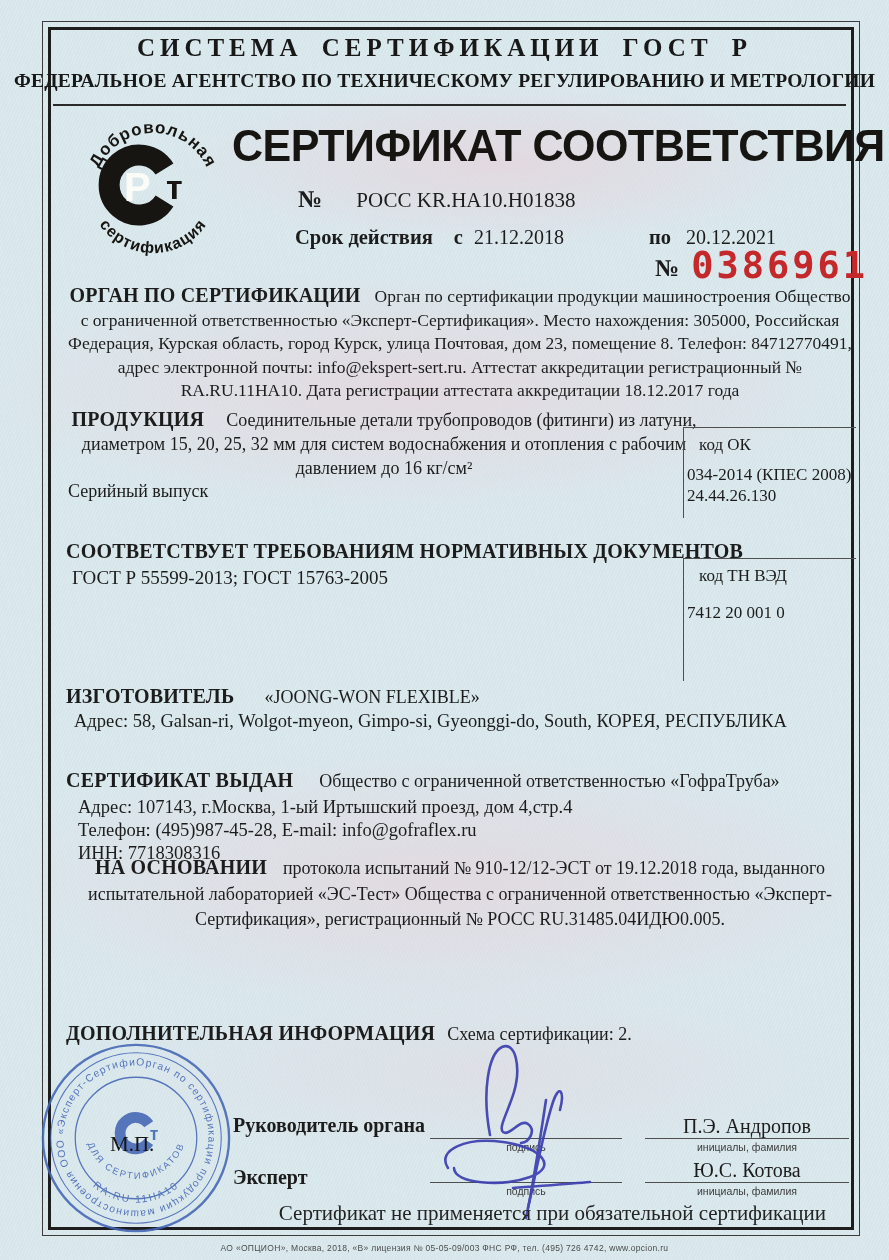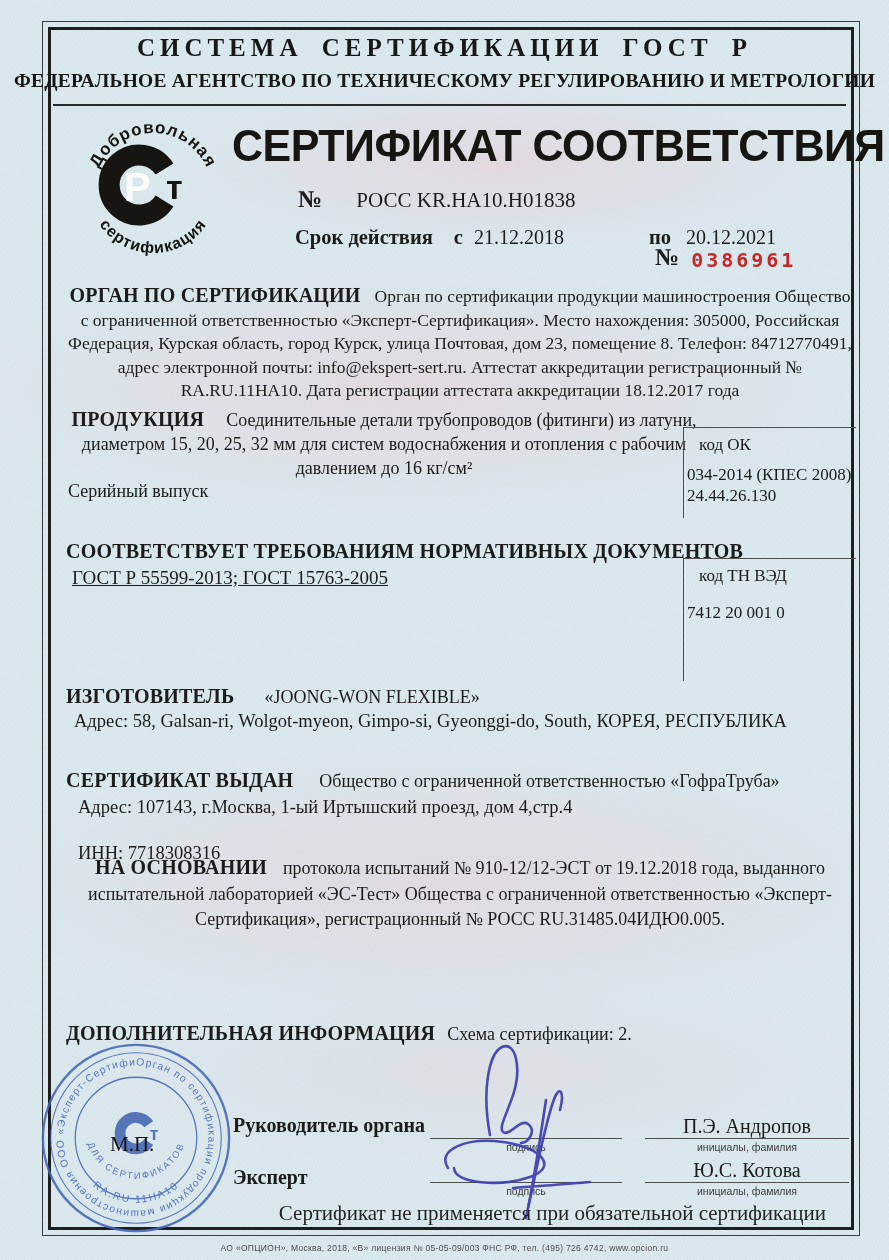--- a/index.html
+++ b/index.html
@@ -24,38 +24,38 @@
   .sys-title{left:0; top:34px; width:889px; text-align:center; font-weight:bold; font-size:25px; letter-spacing:5px; word-spacing:8px; color:#181818;}
   .agency{left:0; top:70px; width:889px; text-align:center; font-weight:bold; font-size:19.5px; letter-spacing:.2px; color:#181818;}
   .doc-title{left:232px; top:121px; width:622px; text-align:center; font-family:"Liberation Sans", sans-serif; font-weight:bold; font-size:43px; letter-spacing:-.5px; transform:scaleY(1.04); color:#171512; white-space:nowrap;}
   
   .no-row{left:298px; top:186px; font-size:21px;}
   .no-sign{font-weight:bold; font-size:24px; margin-right:34px;}
   .validity-row{left:295px; top:226px; font-size:20px;}
   .validity-label{font-weight:bold; font-size:20.5px;}
   .blank-no{left:655px; top:244px;}
   .blank-no .no-sign2{font-weight:bold; font-size:24px; color:#1c1c1c;}
-  .blank-no .digits{font-family:"DejaVu Sans Mono", monospace; font-weight:bold; font-size:20px; letter-spacing:3px; color:#c5282a; margin-left:12px; vertical-align:-2px;}
+  .blank-no .digits{font-family:"DejaVu Sans Mono", monospace; font-weight:bold; font-size:37px; letter-spacing:3px; color:#c5282a; margin-left:12px; vertical-align:-2px;}
   
   .sec-label{font-weight:bold; font-size:20px; letter-spacing:.2px;}
   p.sec{margin:0;text-align:center;}
   .org-p{left:66px; top:284px; width:788px; font-size:17.5px; line-height:23.5px;}
   .org-p .sec-label{margin-right:14px;}
   .prod-p{left:66px; top:407px; width:636px; font-size:18px; line-height:24px;}
   .prod-p .sec-label{margin-right:22px;}
   .prod-serial{left:68px; top:481px; font-size:18px;}
   .codebox{border-top:1.5px solid #4f4f4f; border-left:1.5px solid #4f4f4f;}
   .codebox .cb-label{font-size:17px; padding:7px 0 0 15px;}
   .codebox .cb-val{font-size:17px; line-height:21px; padding-left:3px;}
   .box-ok{left:683px; top:427px; width:172px; height:90px;}
   .box-ok .cb-val{margin-top:9px;}
   .box-tnved{left:683px; top:558px; width:172px; height:122px;}
   .box-tnved .cb-val{margin-top:16px;}
   .compl-label{left:66px; top:540px;}
-  .compl-text{left:72px; top:567px; font-size:19px;text-decoration:underline;}
+  .compl-text{left:72px; top:567px; font-size:19px;}
   .manuf-p{left:66px; top:685px; font-size:18.5px;}
   .manuf-p .sec-label{margin-right:30px;}
   .manuf-p .m-name{font-size:18px;}
   .manuf-addr{left:74px; top:711px; font-size:18.5px;}
   .issued-p{left:66px; top:769px; font-size:18px;}
   .issued-p .sec-label{margin-right:26px;}
   .issued-addr{left:78px; top:797px; font-size:18.5px;}
   .issued-phone{left:78px; top:820px; font-size:18.5px;}
   .issued-inn{left:78px; top:843px; font-size:18.5px;}
   .basis-p{left:66px; top:855px; width:788px; font-size:18px; line-height:25.5px;}
@@ -149,20 +149,21 @@
   <div class="abs codebox box-tnved">
     <div class="cb-label">код ТН ВЭД</div>
     <div class="cb-val">7412 20 001 0</div>
   </div>
 
   <p class="abs sec manuf-p"><b class="sec-label">ИЗГОТОВИТЕЛЬ</b><span class="m-name">«JOONG-WON FLEXIBLE»</span></p>
   <div class="abs manuf-addr">Адрес: 58, Galsan-ri, Wolgot-myeon, Gimpo-si, Gyeonggi-do, South, КОРЕЯ, РЕСПУБЛИКА</div>
 
   <p class="abs sec issued-p"><b class="sec-label">СЕРТИФИКАТ ВЫДАН</b><span>Общество с ограниченной ответственностью «ГофраТруба»</span></p>
   <div class="abs issued-addr">Адрес: 107143, г.Москва, 1-ый Иртышский проезд, дом 4,стр.4</div>
+  <div class="abs issued-phone">Телефон: (495)987-45-28, E-mail: info@gofraflex.ru</div>
   <div class="abs issued-inn">ИНН: 7718308316</div>
 
   <p class="abs sec basis-p"><b class="sec-label">НА ОСНОВАНИИ</b><span>протокола испытаний № 910-12/12-ЭСТ от 19.12.2018 года, выданного испытательной лабораторией «ЭС-Тест» Общества с ограниченной ответственностью «Эксперт-Сертификация», регистрационный № РОСС RU.31485.04ИДЮ0.005.</span></p>
 
   <p class="abs sec addinfo-p"><b class="sec-label">ДОПОЛНИТЕЛЬНАЯ ИНФОРМАЦИЯ</b><span>Схема сертификации: 2.</span></p>
 
   <svg class="abs stamp-svg" width="196" height="196" viewBox="0 0 200 200">
     <defs>
       <path id="st-ring" d="M 100,26 A 74,74 0 1 1 99.9,26"></path>
       <path id="st-inner" d="M 50,104 A 52,52 0 0 0 150,104"></path>

